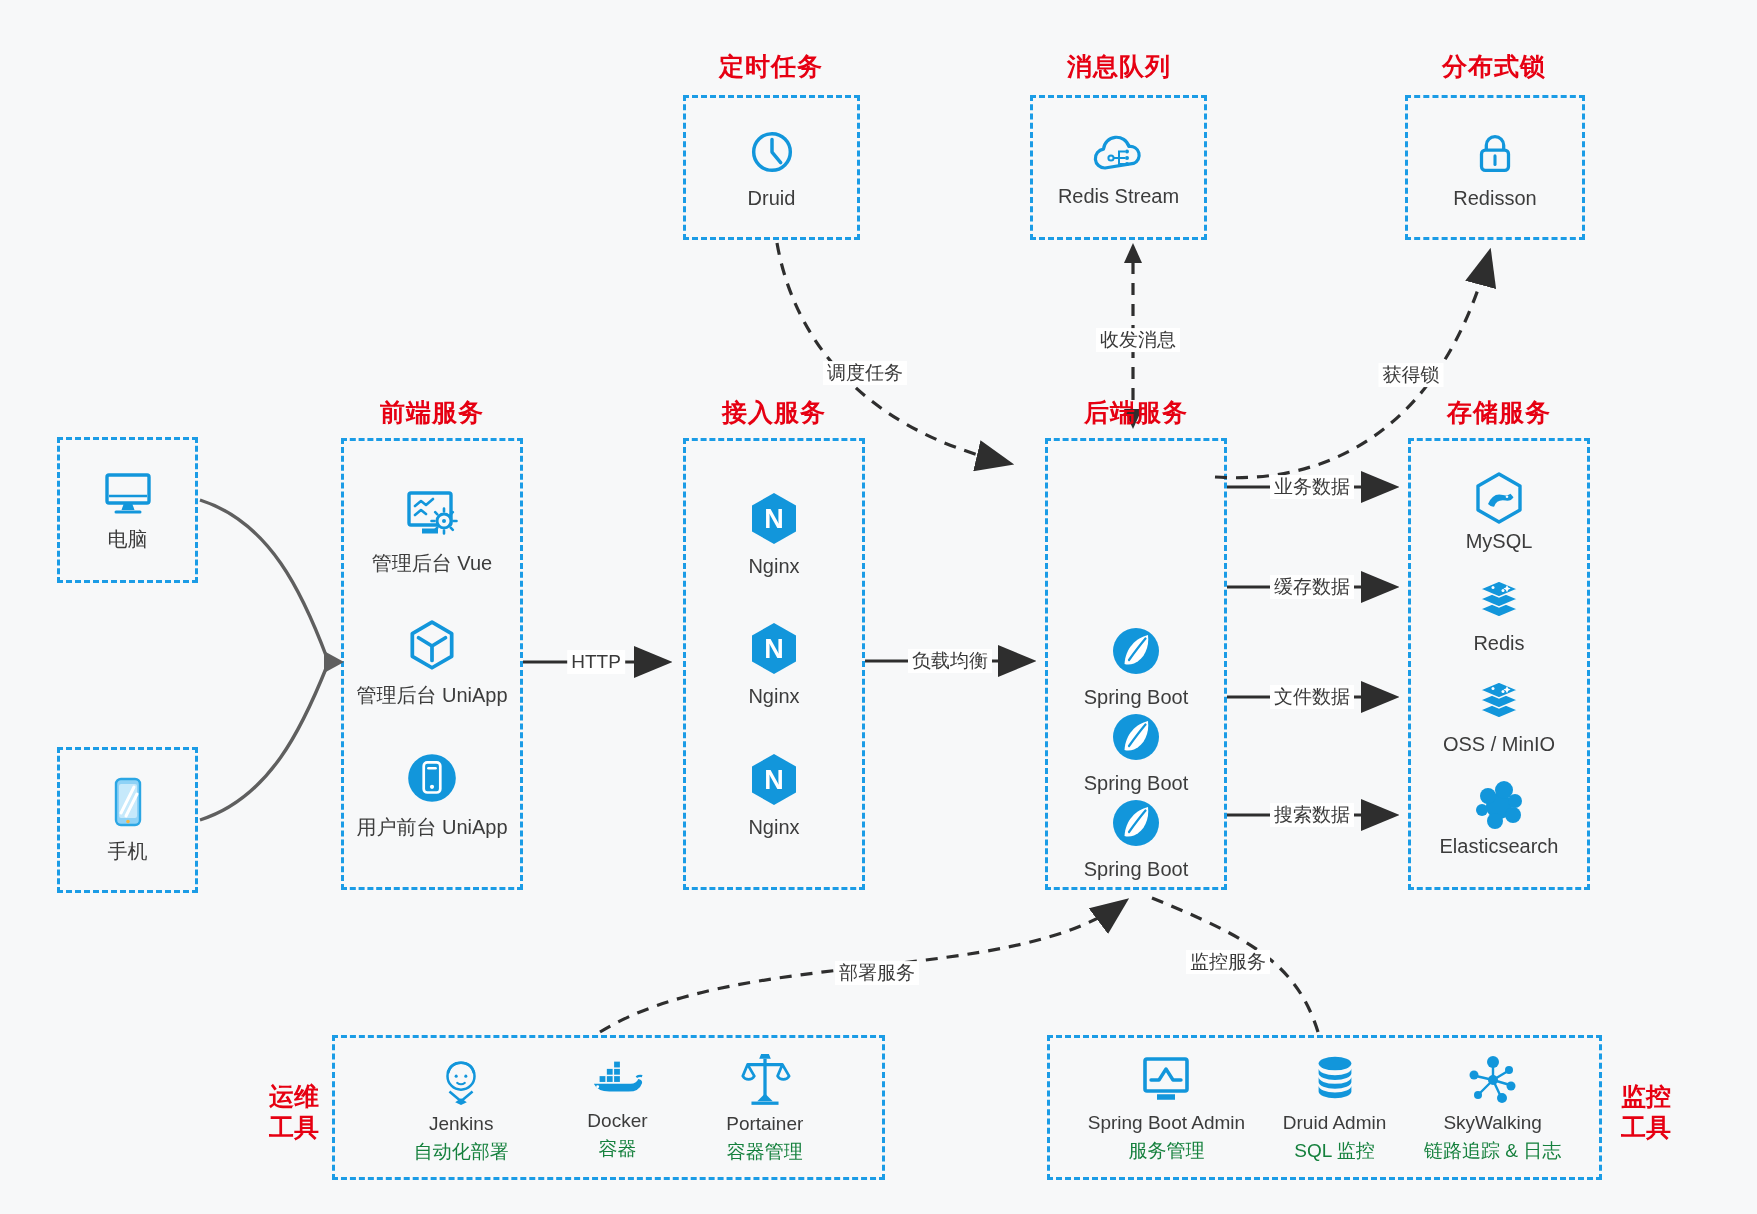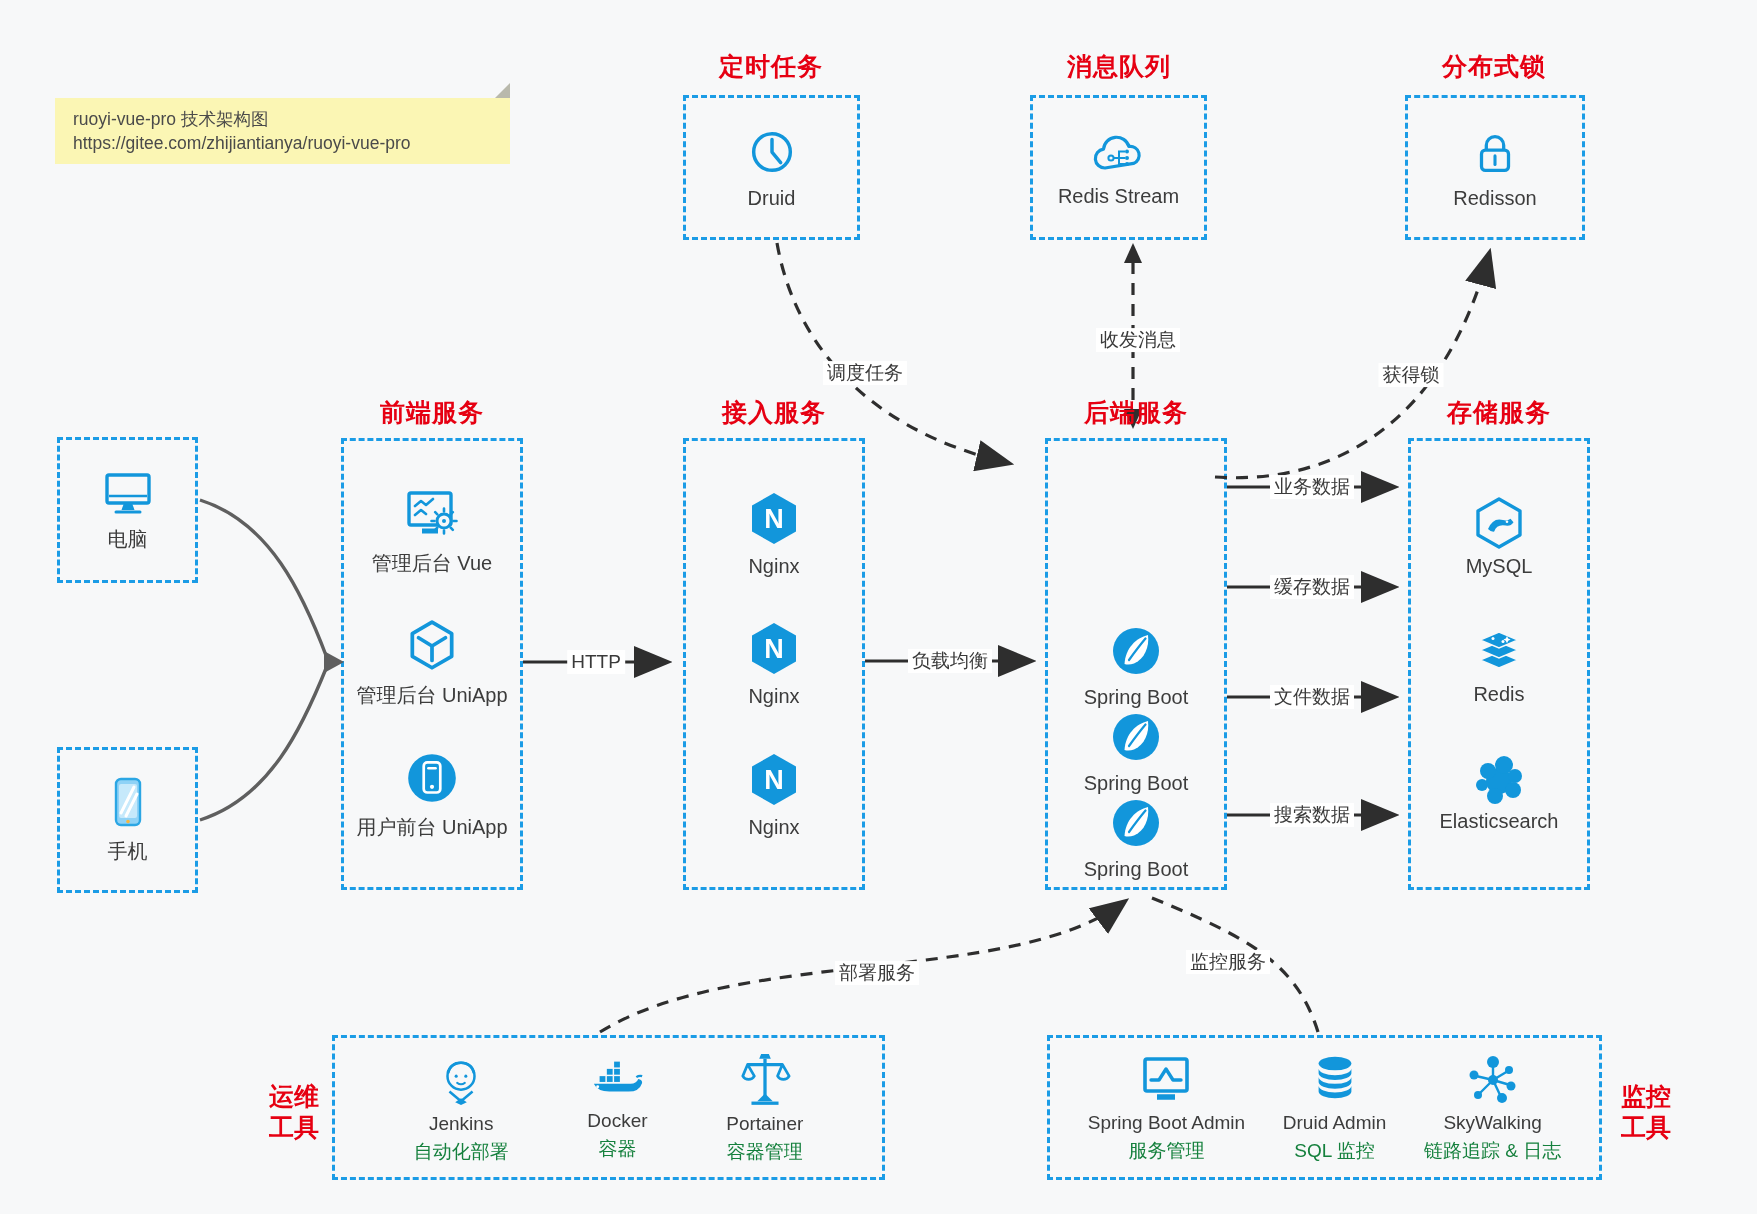--- a/index.html
+++ b/index.html
@@ -24,25 +24,20 @@
   .bitm{display:flex;flex-direction:column;align-items:center;gap:3px;}
   .bname{font-size:19px;color:#3c3c3c;white-space:nowrap;line-height:1.3;}
   .bdesc{font-size:19px;color:#15803d;white-space:nowrap;line-height:1.3;}
   svg.ic{display:block;}
 </style>
 </head>
 <body>
 
 <div id="stage">
 
-  <div class="note">
-    <span class="fold"></span>
-    <div>ruoyi-vue-pro 技术架构图</div>
-    <div>https://gitee.com/zhijiantianya/ruoyi-vue-pro</div>
-  </div>
 
   <div class="col-title" style="left:771px;top:50px;">定时任务</div>
   <div class="col-title" style="left:1119px;top:50px;">消息队列</div>
   <div class="col-title" style="left:1494px;top:50px;">分布式锁</div>
 
   <div class="gbox vflex" style="left:683px;top:95px;width:177px;height:145px;">
     <div class="itm">
       <span>
         <svg class="ic" width="54" height="54" viewBox="0 0 56 56">
           <circle cx="28" cy="27" r="19" fill="none" stroke="#1296db" stroke-width="3.6"></circle>
@@ -234,20 +229,33 @@
         <svg class="ic" width="56" height="52" viewBox="0 0 56 52">
           <path d="M28,25 L47,33 L28,41 L9,33 Z" fill="#1296db" stroke="#f7f8f9" stroke-width="1.6"></path>
           <path d="M28,15 L47,23 L28,31 L9,23 Z" fill="#1296db" stroke="#f7f8f9" stroke-width="1.6"></path>
           <path d="M28,5 L47,13 L28,21 L9,13 Z" fill="#1296db" stroke="#f7f8f9" stroke-width="1.6"></path>
           <circle cx="22" cy="11.5" r="1.5" fill="#ffffff"></circle>
           <circle cx="32" cy="14.5" r="1.5" fill="#ffffff"></circle>
           <path d="M36,9 l1.2,2.4 l2.4,1.2 l-2.4,1.2 l-1.2,2.4 l-1.2,-2.4 l-2.4,-1.2 l2.4,-1.2 z" fill="#ffffff"></path>
         </svg>
       </span>
       <span class="lbl">Redis</span>
+    </div>
+    <div class="itm" style="gap:4px;">
+      <span>
+        <svg class="ic" width="56" height="52" viewBox="0 0 56 52">
+          <path d="M28,25 L47,33 L28,41 L9,33 Z" fill="#1296db" stroke="#f7f8f9" stroke-width="1.6"></path>
+          <path d="M28,15 L47,23 L28,31 L9,23 Z" fill="#1296db" stroke="#f7f8f9" stroke-width="1.6"></path>
+          <path d="M28,5 L47,13 L28,21 L9,13 Z" fill="#1296db" stroke="#f7f8f9" stroke-width="1.6"></path>
+          <circle cx="22" cy="11.5" r="1.5" fill="#ffffff"></circle>
+          <circle cx="32" cy="14.5" r="1.5" fill="#ffffff"></circle>
+          <path d="M36,9 l1.2,2.4 l2.4,1.2 l-2.4,1.2 l-1.2,2.4 l-1.2,-2.4 l-2.4,-1.2 l2.4,-1.2 z" fill="#ffffff"></path>
+        </svg>
+      </span>
+      <span class="lbl">OSS / MinIO</span>
     </div>
     <div class="itm" style="gap:4px;">
       <span>
         <svg class="ic" width="56" height="52" viewBox="0 0 56 52">
           <g fill="#1296db">
             <circle cx="28" cy="27" r="13"></circle>
             <circle cx="17" cy="17" r="8"></circle>
             <circle cx="33" cy="11" r="9"></circle>
             <circle cx="44" cy="22" r="7"></circle>
             <circle cx="42" cy="36" r="8"></circle>

